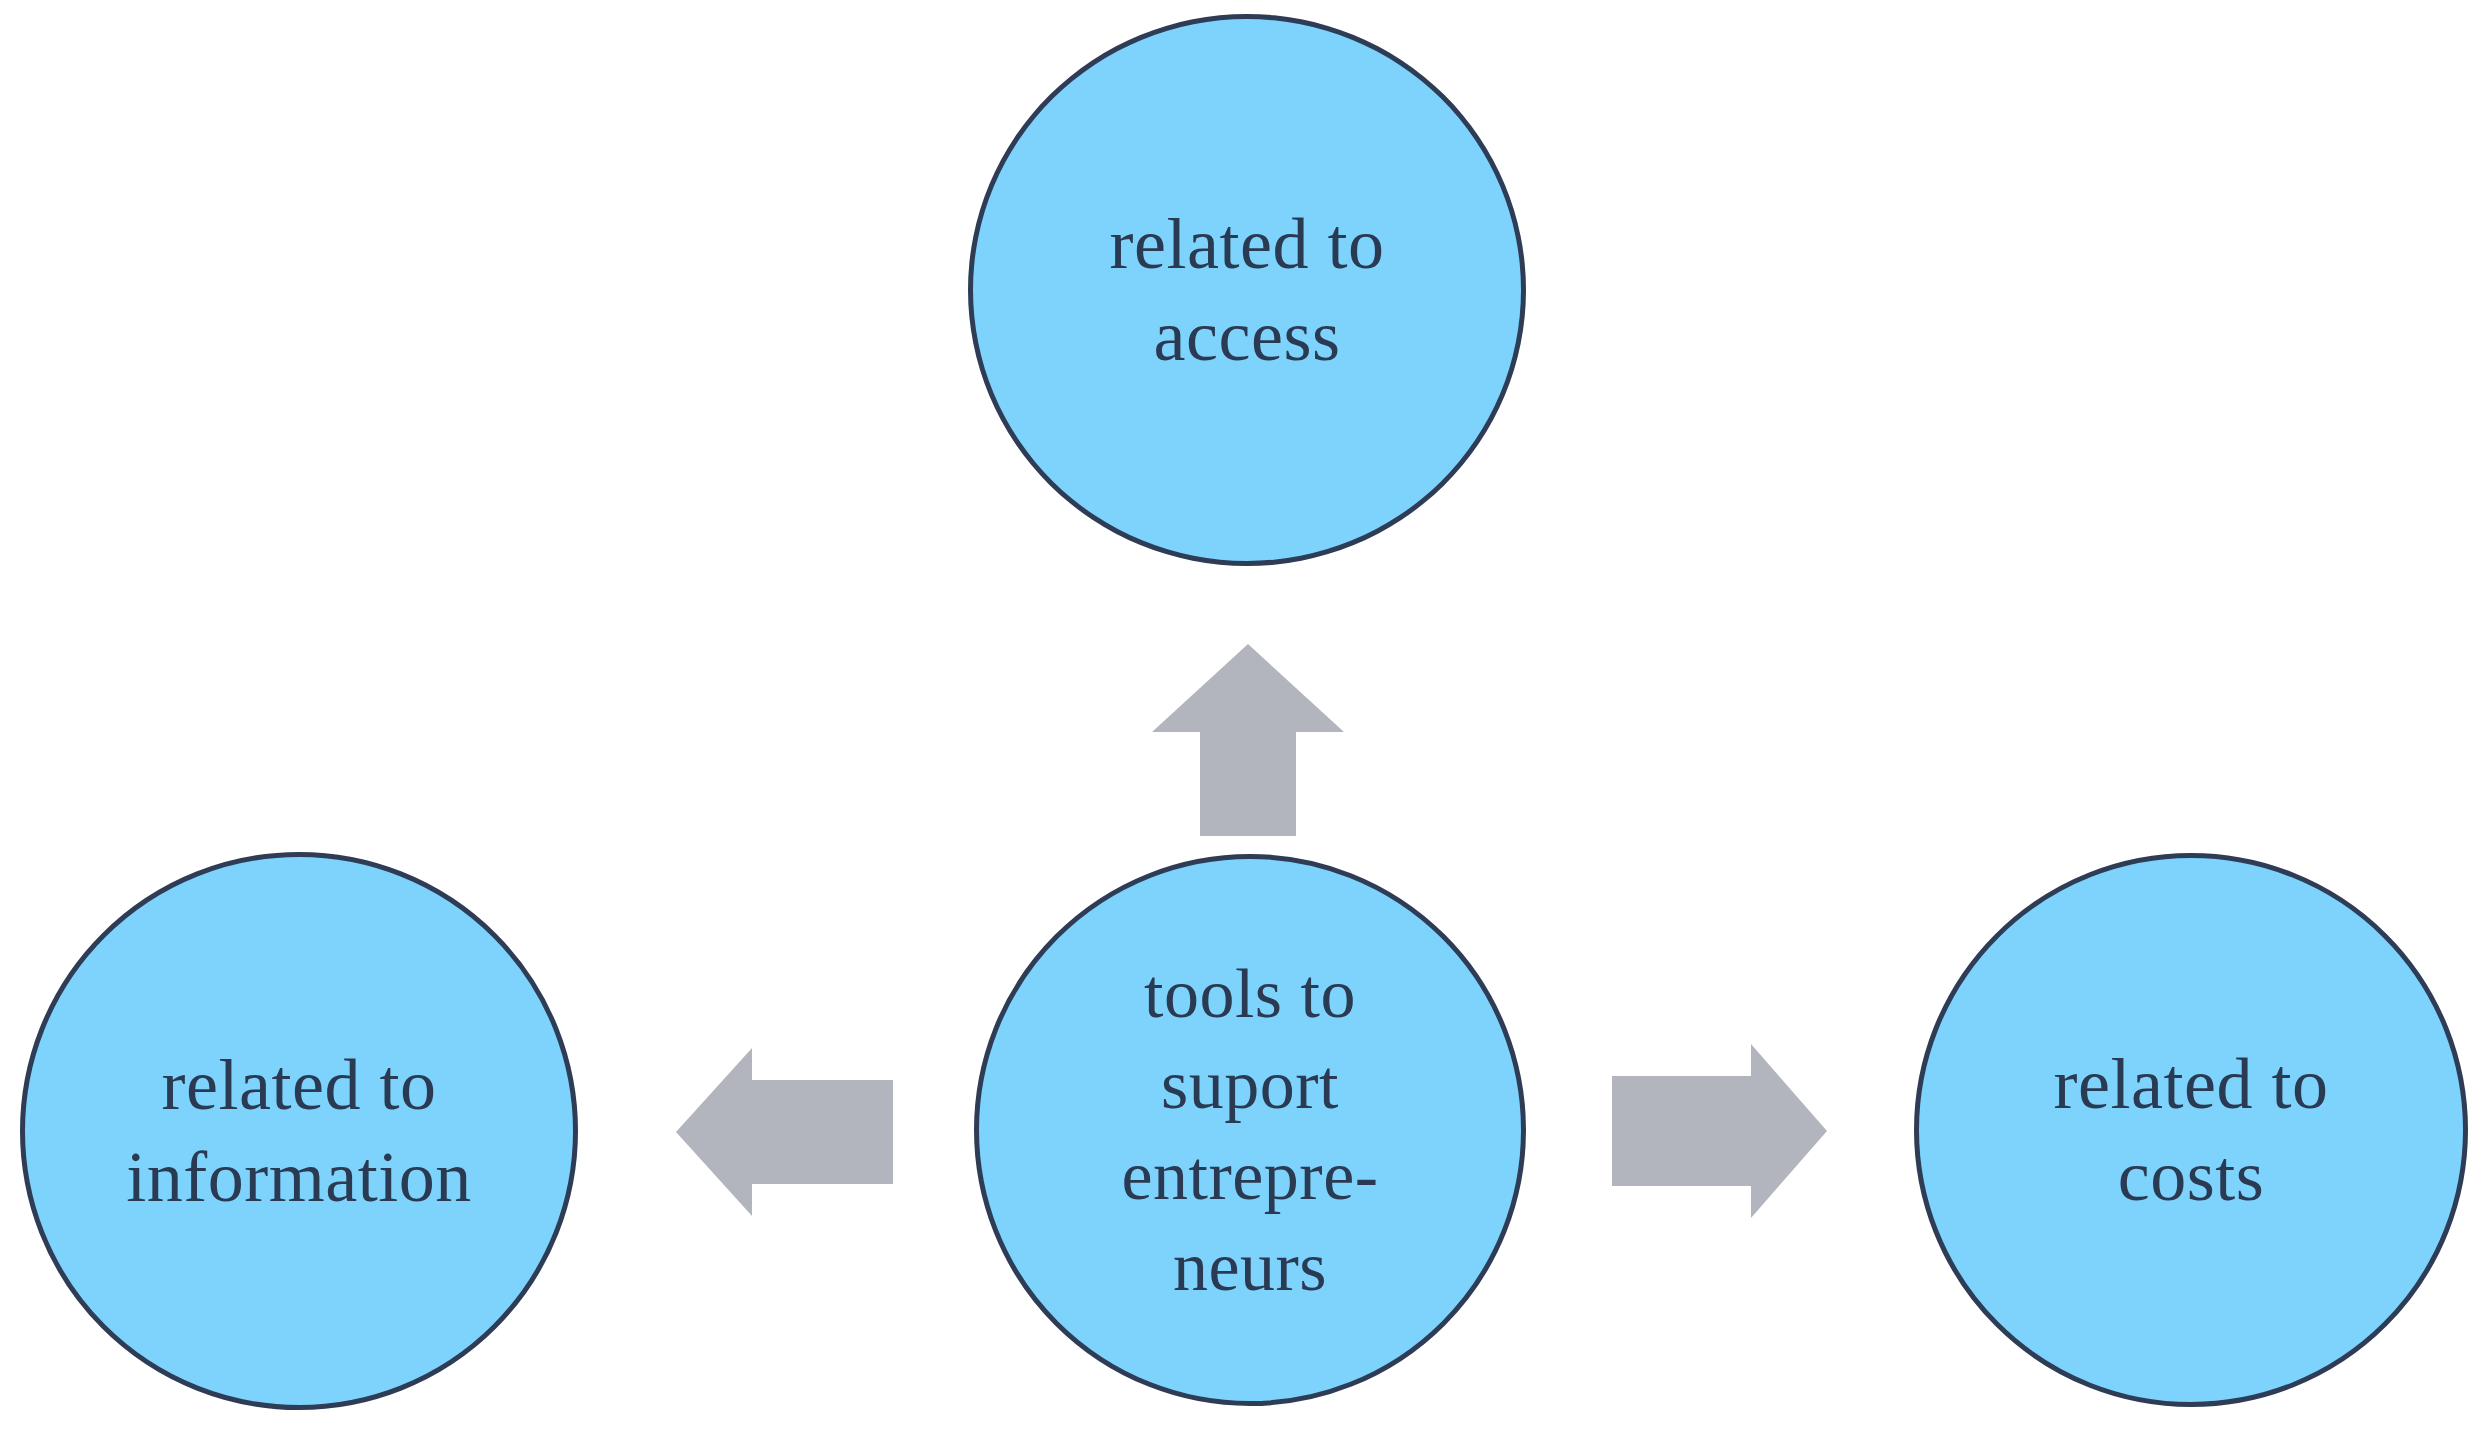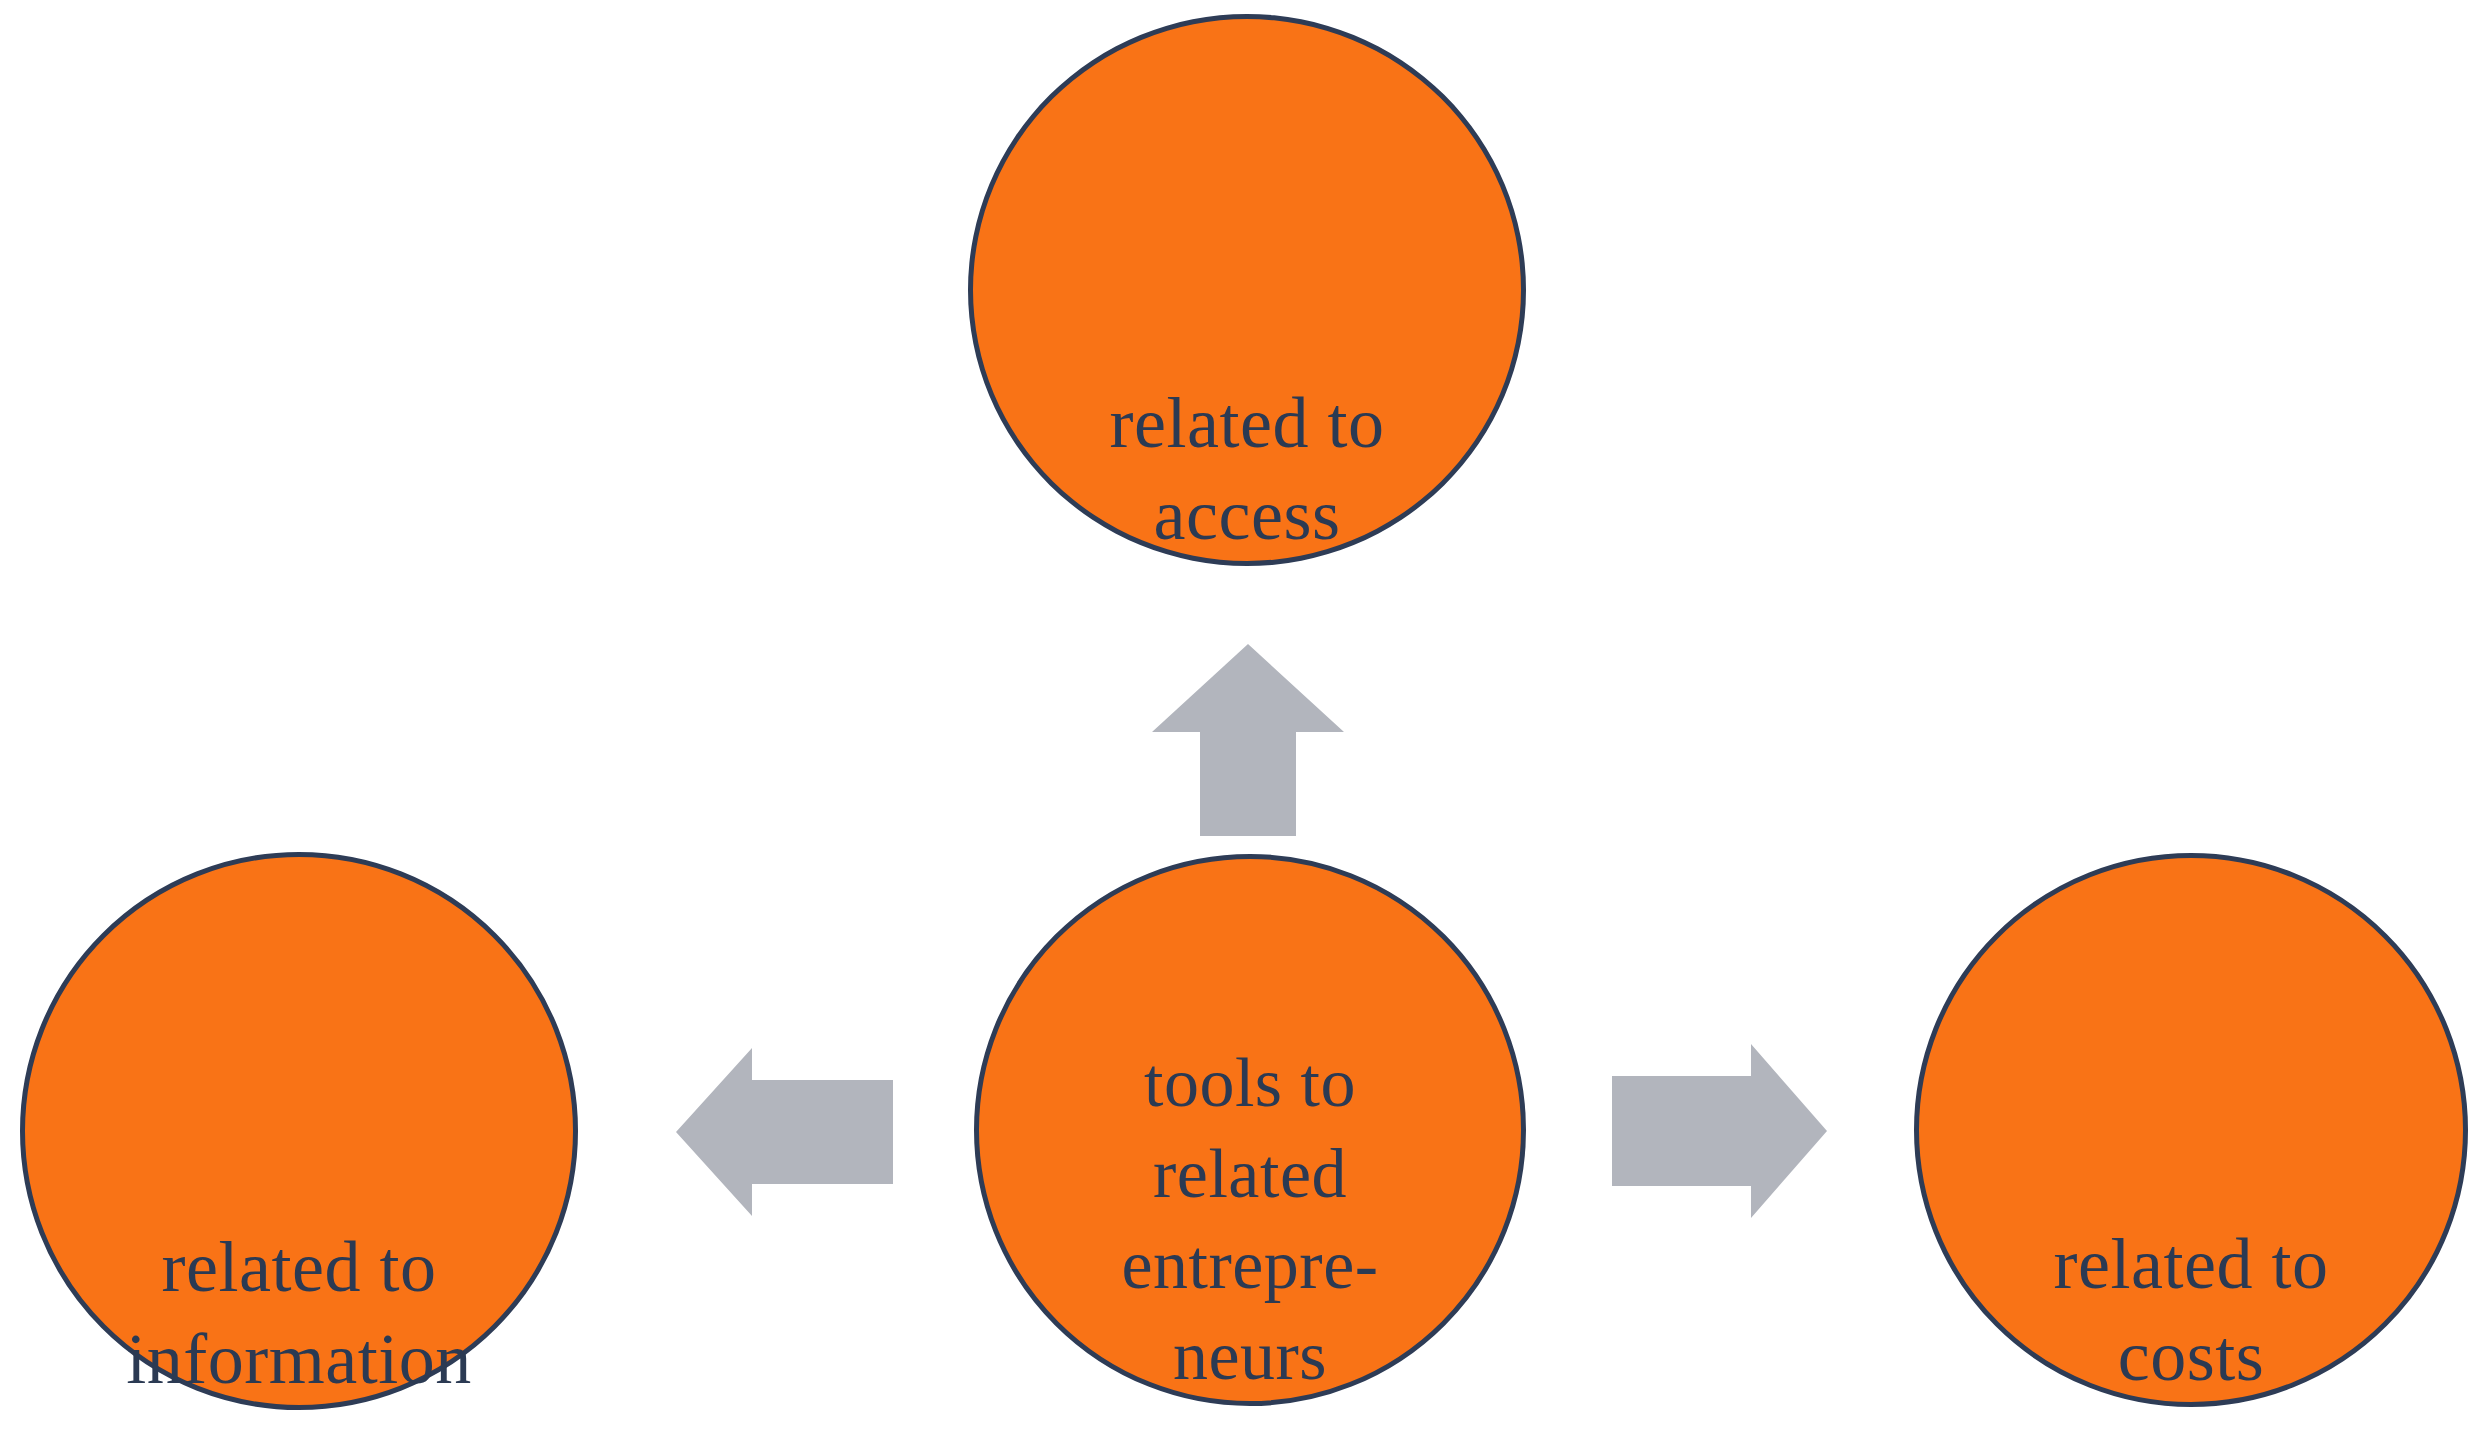--- a/index.html
+++ b/index.html
@@ -13,24 +13,24 @@
     height: 1430px;
     background: #ffffff;
     overflow: hidden;
     font-family: "Liberation Serif", "DejaVu Serif", serif;
   }
 
   .node-circle {
     position: absolute;
     box-sizing: border-box;
     border-radius: 50%;
-    background: #f97316;
+    background: #7dd3fc;
     border: 5px solid #2e3c56;
     display: flex;
-    align-items: flex-end;
+    align-items: center;
     justify-content: center;
     text-align: center;
   }
 
   .node-label {
     color: #2b3a53;
     font-family: "Liberation Serif", "DejaVu Serif", serif;
     font-size: 72px;
     line-height: 1.28;
     letter-spacing: 0.5px;
@@ -76,21 +76,21 @@
 access</div>
   </div>
 
   <div class="node-circle" id="circle-information">
     <div class="node-label">related to
 information</div>
   </div>
 
   <div class="node-circle" id="circle-center">
     <div class="node-label">tools to
-related
+suport
 entrepre-
 neurs</div>
   </div>
 
   <div class="node-circle" id="circle-costs">
     <div class="node-label">related to
 costs</div>
   </div>
 
   <div class="arrow" id="arrow-up">

